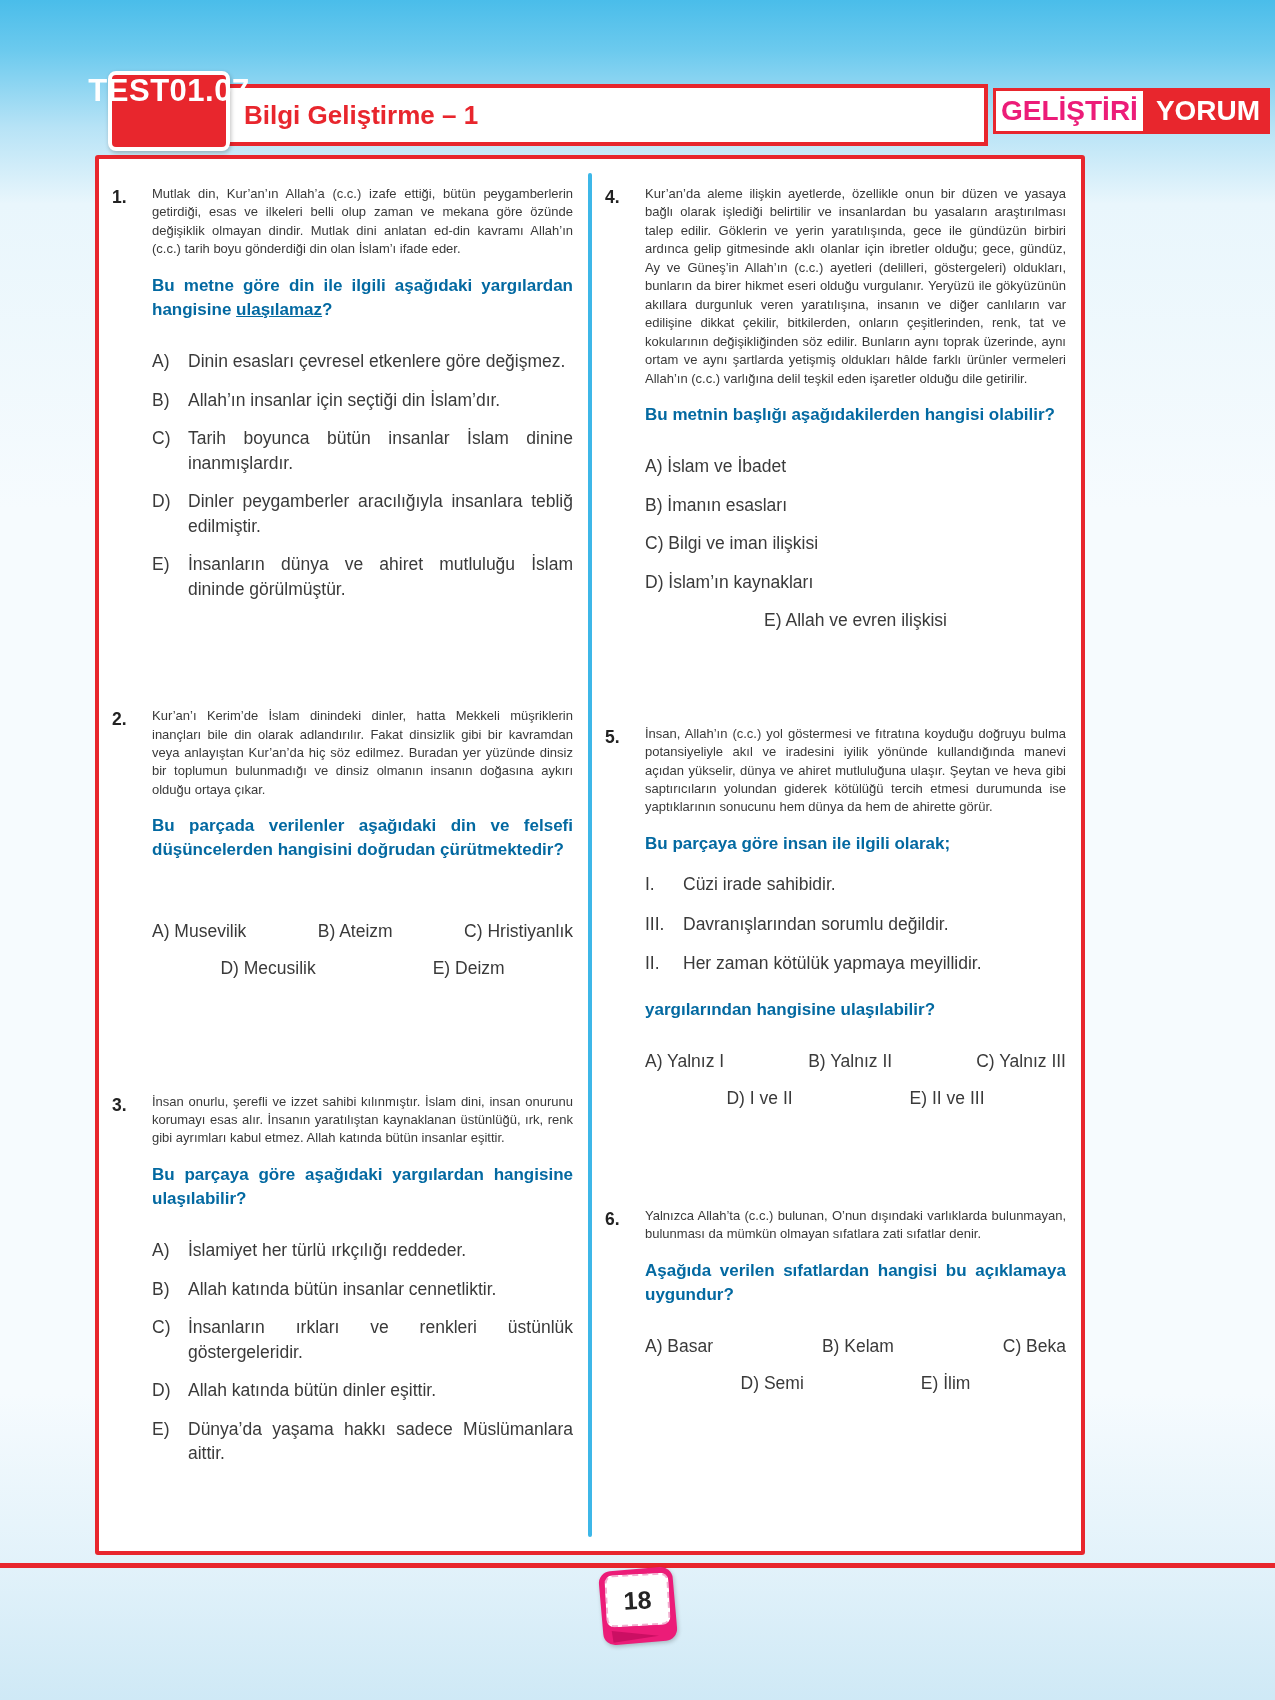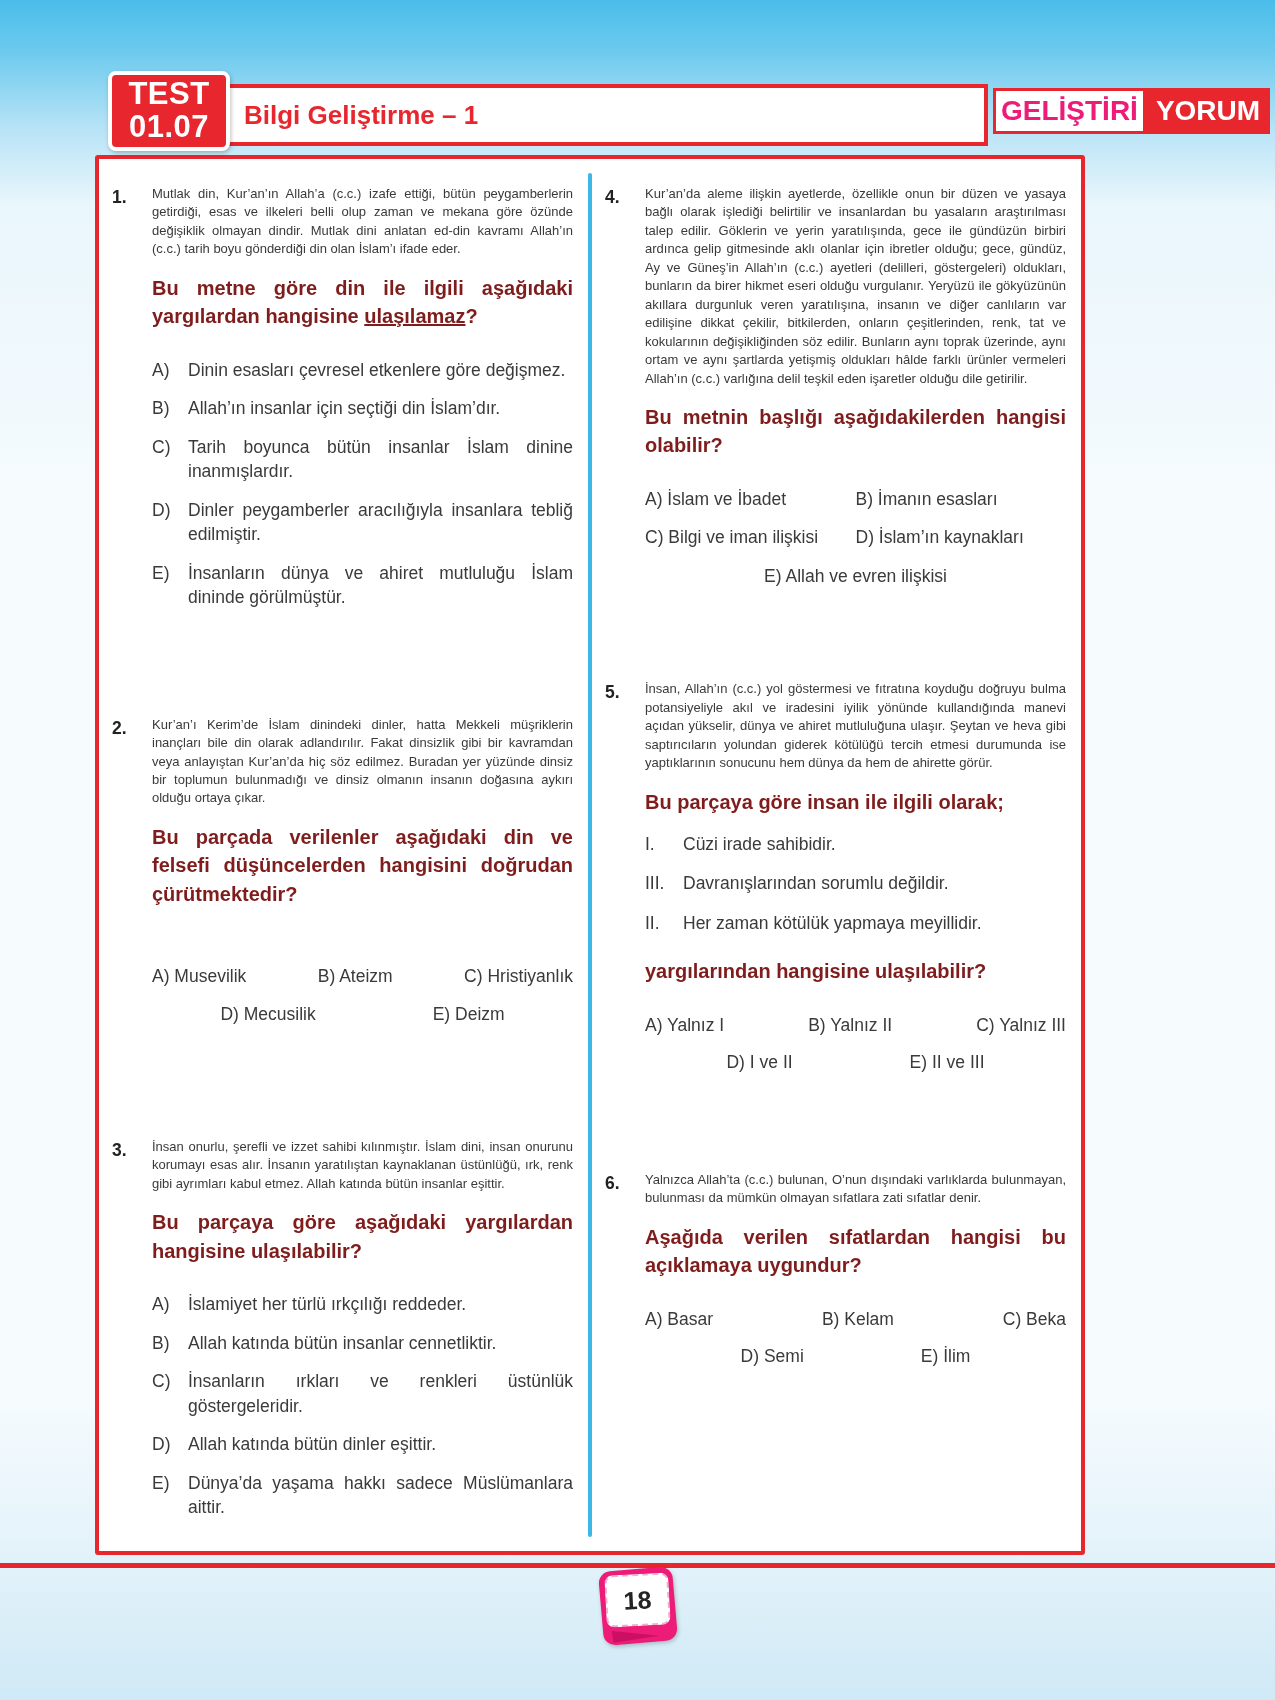--- a/index.html
+++ b/index.html
@@ -14,21 +14,21 @@
       #4abdea 0%, #6ccaee 3%, #b7e3f6 7.5%, #e9f6fc 12%,
       #f6fbfe 30%, #f6fbfe 82%, #e2f2fa 92%, #cfe9f6 100%);
   }
 
   
   .test-box {
     position:absolute; left:108px; top:71px; width:122px; height:80px;
     background:var(--red); border:4px solid #fff; border-radius:8px;
     box-shadow:1px 2px 4px rgba(0,0,0,.25);
     color:#fff; font-weight:bold; text-align:center;
-    display:flex; flex-direction:column; justify-content:center;
+    display:flex; flex-direction:row; justify-content:center;
     font-size:31px; line-height:1.06; letter-spacing:.5px; z-index:3;
     box-sizing:border-box;
   }
   .title-bar {
     position:absolute; left:224px; top:84px; width:764px; height:62px;
     background:#fff; border:4px solid var(--red);
     display:flex; align-items:center; box-sizing:border-box;
     padding-left:16px; z-index:2;
   }
   .title-text { color:var(--red); font-size:26px; font-weight:bold; }
@@ -53,37 +53,37 @@
     box-sizing:border-box; display:flex; z-index:1;
   }
   .col { box-sizing:border-box; width:489px; padding:16px 15px 0 13px; }
   .divider { width:4px; background:#3db7e8; margin:14px 0; border-radius:2px; flex:0 0 4px; }
 
   
   .question { display:flex; color:#3a3a3a; }
   .qnum { flex:0 0 40px; font-weight:bold; font-size:17.5px; line-height:1.42; color:#222; }
   .qbody { flex:1; min-width:0; }
   .qpara { margin:0; font-size:13px; line-height:1.42; text-align:justify; }
-  .qstem { margin:15px 0 0; font-weight:bold; font-size:20px; line-height:1.42;
-           text-align:justify; color:#7f1d1d; }
+  .qstem { margin:15px 0 0; font-weight:bold; font-size:17px; line-height:1.42;
+           text-align:justify; color:#0369a1; }
   .u { text-decoration:underline; }
 
   .opts-list { list-style:none; margin:27px 0 0; padding:0; font-size:17.5px; }
   .opts-list li { display:flex; margin-bottom:14px; line-height:1.4; }
   .opts-list .letter { flex:0 0 36px; }
   .opts-list .otext { flex:1; text-align:justify; }
 
   .opts { margin-top:27px; font-size:17.5px; }
   .opts.mt-lg { margin-top:56px; }
   .opts-row { display:flex; line-height:1.4; }
   .row-between { justify-content:space-between; }
   .row-center  { justify-content:center; gap:117px; }
   .opts-row + .opts-row { margin-top:13px; }
 
-  .opts-grid2 { display:grid; grid-template-columns:1fr 1fr; row-gap:14px; line-height:1.4; }
+  .opts-grid2 { display:grid; grid-template-columns:1fr; row-gap:14px; line-height:1.4; }
   .opt-e-center { text-align:center; margin-top:14px; line-height:1.4; }
 
   .roman-list { list-style:none; margin:16px 0 0; padding:0; font-size:17.5px; }
   .roman-list li { display:flex; margin-bottom:15px; line-height:1.4; }
   .roman-list .numeral { flex:0 0 38px; }
 
   .q1,.q4 { margin-top:10px; }
   .q1 { margin-bottom:92px; }
   .q2 { margin-bottom:112px; }
   .q4 { margin-bottom:92px; }

